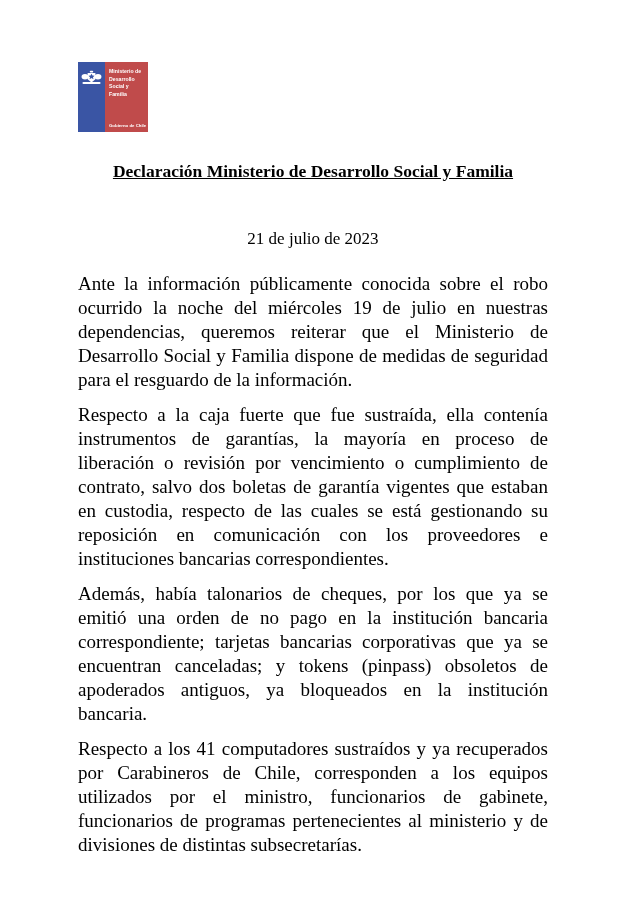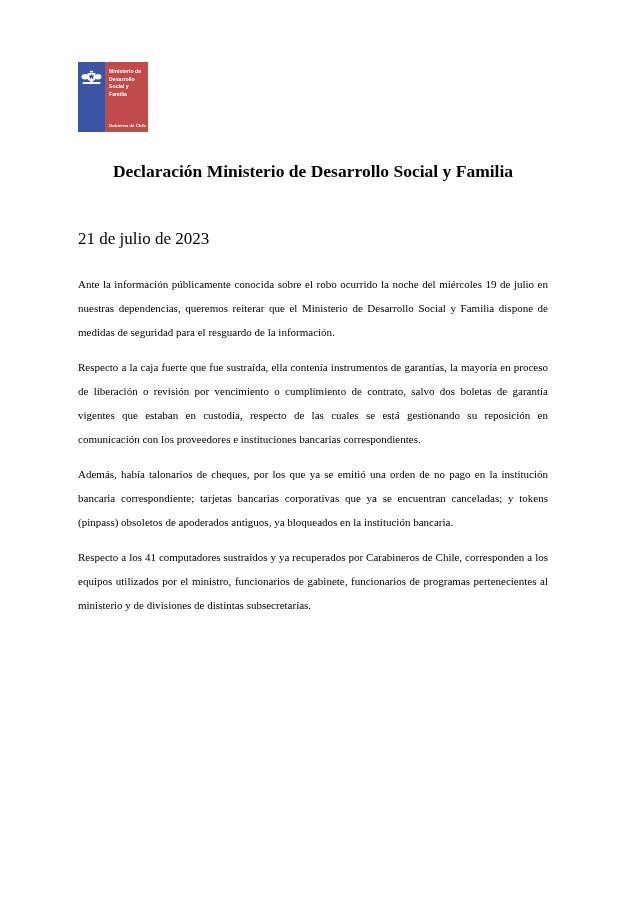--- a/index.html
+++ b/index.html
@@ -76,33 +76,34 @@
     left: 78px;
     top: 160px;
     width: 470px;
   }
   .doc-title {
     margin: 0;
     font-size: 17.5px;
     line-height: 23px;
     font-weight: bold;
     text-align: center;
+    text-decoration: underline;
   }
   .doc-date {
     margin-top: 45px;
     font-size: 17px;
     line-height: 22px;
-    text-align: left;
+    text-align: center;
   }
   .paragraphs {
     margin-top: 22px;
   }
   .paragraphs p {
     margin: 0 0 11px 0;
-    font-size: 11px;
+    font-size: 19px;
     line-height: 24px;
     text-align: justify;
   }
 </style>
 </head>
 <body>
 
 <div class="page">
 
   <div class="logo">

